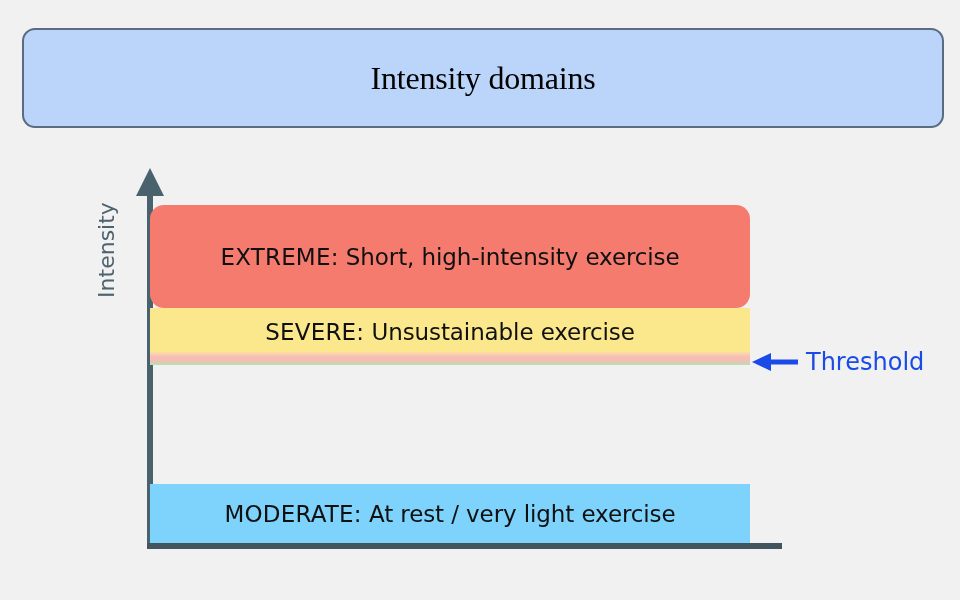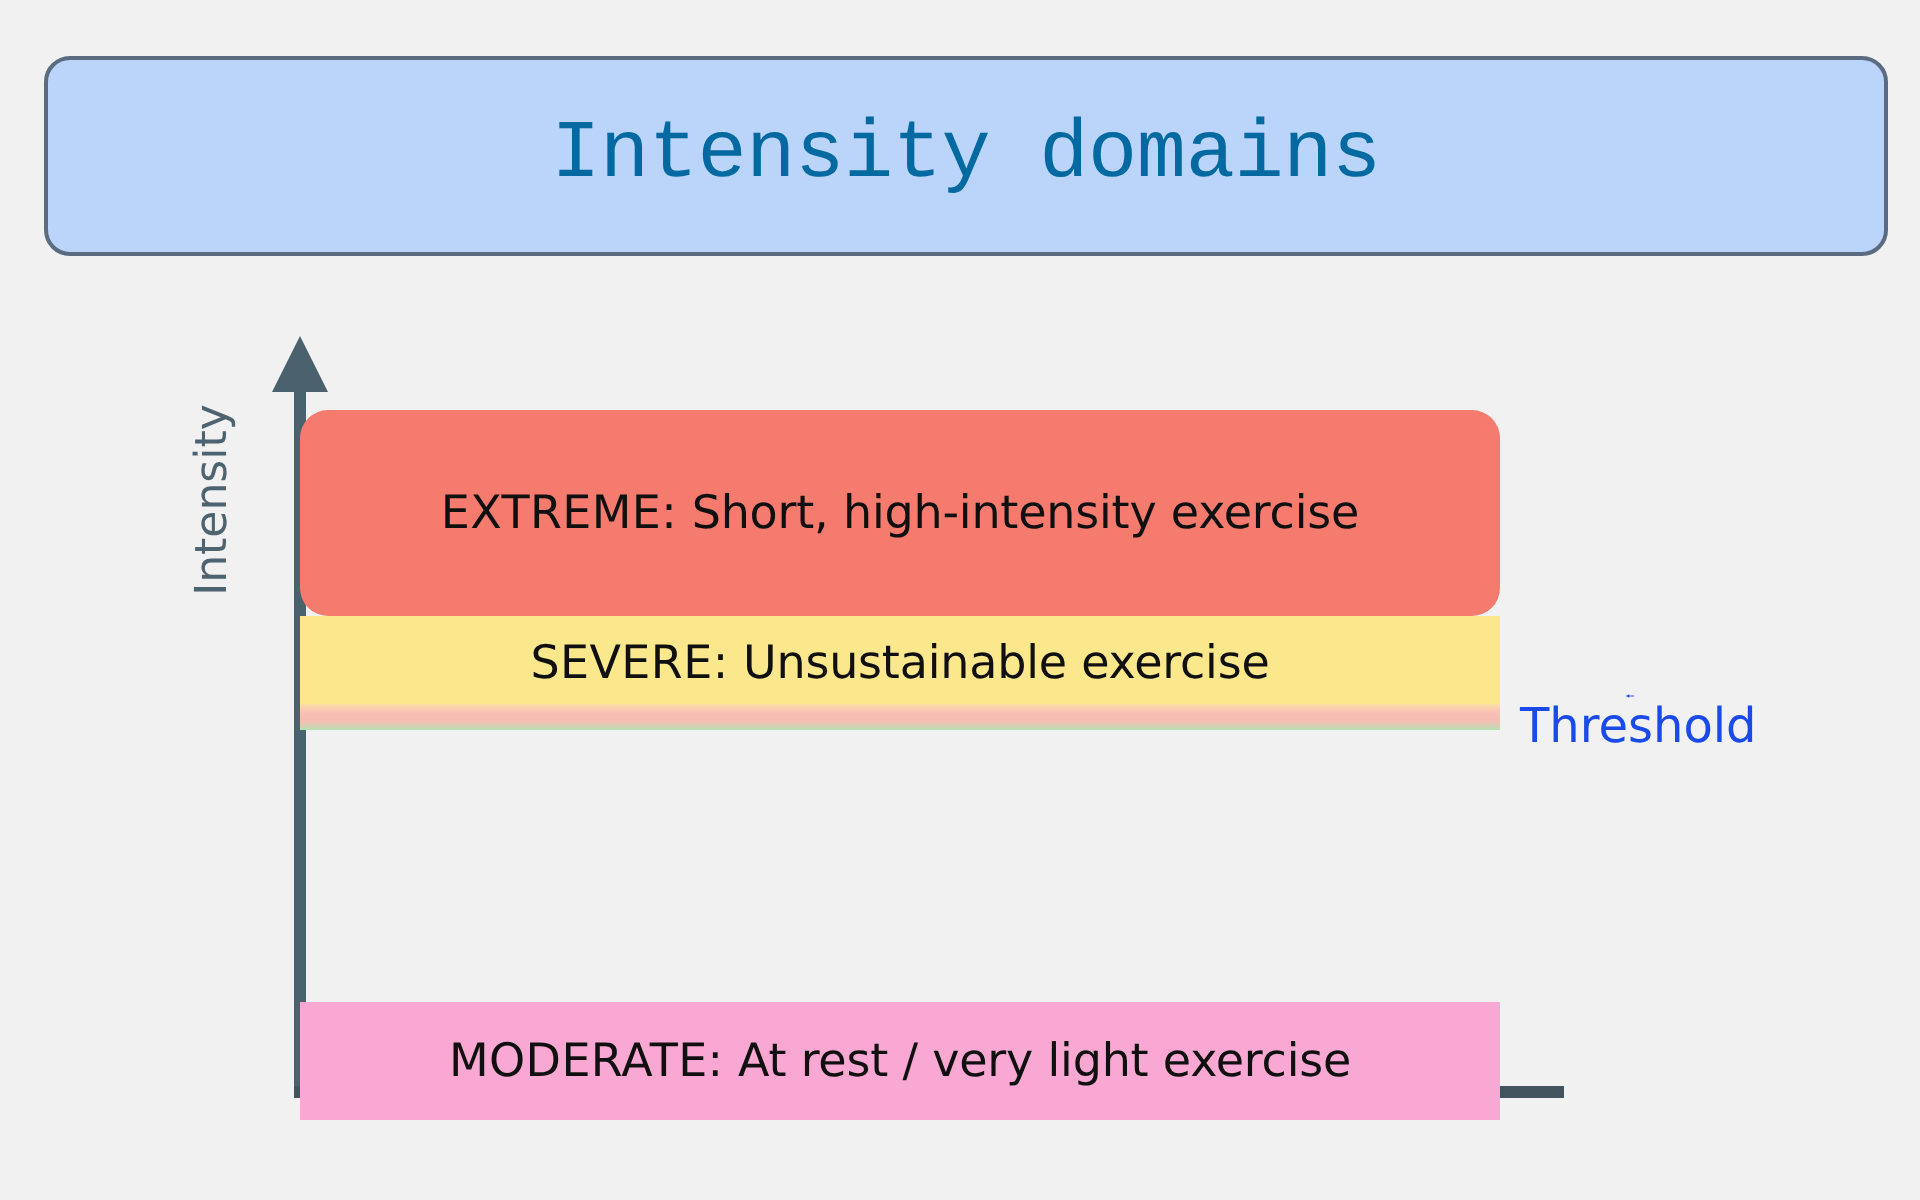--- a/index.html
+++ b/index.html
@@ -25,24 +25,24 @@
     height: 100px;
     box-sizing: border-box;
     background: #bad4fa;
     border: 2px solid #5b6b80;
     border-radius: 13px;
     display: flex;
     align-items: center;
     justify-content: center;
   }
   #title-text {
-    font-family: Liberation Mono, monospace;
-    font-size: 41px;
+    font-family: Liberation Serif, serif;
+    font-size: 32px;
     font-weight: 400;
-    color: #0369a1;
+    color: #000000;
     letter-spacing: -0.2px;
     line-height: 1;
   }
 
   
   #chart {
     position: absolute;
     left: 0;
     top: 0;
     width: 960px;
@@ -100,31 +100,30 @@
   }
   .band-label .strong {
     letter-spacing: 0.2px;
   }
 
   #band-extreme  { top: 0px;   height: 103px; background: #f47b6e; border-radius: 14px; }
   #band-severe   { top: 103px; height: 48px;  background: #fbe88c; }
   #band-thresh   { top: 147px; height: 13px;
                    background: linear-gradient(to bottom,#fbdfa6 0%,#f7bfb4 35%,#f6bdb3 65%,#b6e0b2 100%); }
   #band-heavy    { top: 160px; height: 119px; background: #8ed9a3; }
-  #band-moderate { top: 296px; height: 59px;  background: #f9a8d4; }
+  #band-moderate { top: 279px; height: 59px;  background: #7dd3fc; }
 
   
   #threshold-callout {
     position: absolute;
     left: 752px;
     top: 347px;
     height: 30px;
     display: flex;
     align-items: center;
-    flex-direction: column;
   }
   #threshold-arrow {
     display: block;
   }
   #threshold-text {
     margin-left: 8px;
     font-size: 24px;
     color: #1a4ae8;
     font-family: "DejaVu Sans", sans-serif;
     white-space: nowrap;

